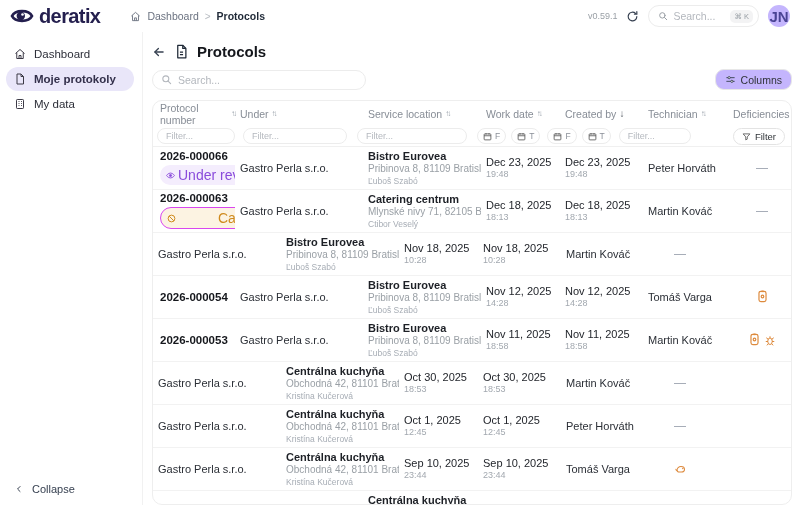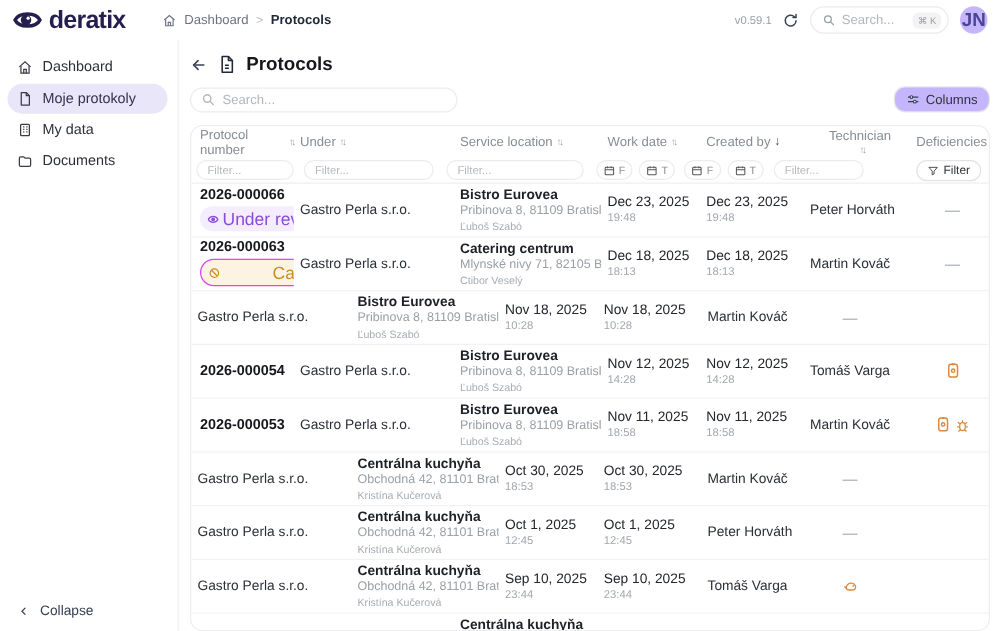--- a/index.html
+++ b/index.html
@@ -18,21 +18,21 @@
     height:22px; padding:0 5px 0 9px; color:#9aa0a6; }
   .gsearch input { border:none; outline:none; width:52px; font-size:10.5px; font-family:inherit; background:transparent; }
   .gsearch input::placeholder { color:#b3b7bd; }
   .kbd { background:#f3f3f4; border-radius:5px; font-size:7.5px; color:#9aa0a6; padding:2px 4px; white-space:nowrap; }
   .avatar { width:22px; height:22px; border-radius:50%; background:#c4b5fd; color:#4a4494;
     font-size:15px; font-weight:700; display:flex; align-items:center; justify-content:center; cursor:pointer; }
   .shell { display:flex; height:473px; }
   .sidebar { width:145px; border-right:1px solid #f1f1f1; display:flex; flex-direction:column; padding:10px 8px 10px 6px; }
   .sb-item { display:flex; align-items:center; gap:8px; height:24px; padding:0 8px; border-radius:14px;
     font-size:11.5px; color:#2d2f39; cursor:pointer; margin-bottom:1px; }
-  .sb-item.active { background:#e9e6f9; color:#33304b; font-weight:400; }
+  .sb-item.active { background:#e9e6f9; color:#33304b; font-weight:700; }
   .sb-ic { display:flex; align-items:center; color:#3c3a46; }
   .collapse { margin-top:auto; display:flex; align-items:center; gap:8px; font-size:11px; color:#374151;
     padding:0 8px; cursor:pointer; }
   .main { flex:1; padding:10px 8px 0 9px; display:flex; flex-direction:column; }
   .title-row { display:flex; align-items:center; gap:8px; height:20px; }
   .back-btn { background:none; border:none; cursor:pointer; display:flex; color:#374151; }
   .page-title { font-size:15px; font-weight:700; color:#15171c; }
   .toolbar { display:flex; align-items:center; margin-top:8px; height:20px; }
   .psearch { display:flex; align-items:center; gap:6px; border:1px solid #ececec; border-radius:11px;
     height:20px; padding:0 8px; width:214px; color:#b3b7bd; }
@@ -54,21 +54,21 @@
   .datepill { height:16px; border:1px solid #ececec; border-radius:9px; display:flex; align-items:center;
     gap:3px; padding:0 5px; background:#fff; cursor:pointer; color:#555; }
   .dp-lb { font-size:8.5px; color:#8a8f98; }
   .fbtn { height:17px; border:1px solid #e3e3e3; border-radius:9px; display:flex; align-items:center;
     gap:4px; padding:0 8px; background:#fff; font-size:9.5px; color:#2f3338; cursor:pointer; font-family:inherit; }
   .tr { display:flex; height:43px; border-bottom:1px solid #f2f2f2; cursor:pointer; }
   .tr.partial { height:15px; border-bottom:none; }
   .td { display:flex; flex-direction:column; justify-content:center; padding-left:5px; overflow:hidden; }
   .tr.partial .td { justify-content:flex-start; padding-top:3px; }
   .c0 { width:82px; padding-left:7px; } .c1 { width:128px; } .c2 { width:118px; }
-  .c3 { width:79px; } .c4 { width:83px; } .c5 { width:85px;flex-direction:column; } .c6 { width:63px; }
+  .c3 { width:79px; } .c4 { width:83px; } .c5 { width:85px; } .c6 { width:63px; }
   .c6 { flex-direction:row; align-items:center; gap:4px; }
   .pn { font-size:11.5px; font-weight:700; color:#15171c; white-space:nowrap; }
   .badgerow { display:flex; align-items:center; gap:4px; margin-top:3px; }
   .badge { display:inline-flex; align-items:center; gap:3px; border-radius:999px; font-size:14px;
     padding:2px 6px; white-space:nowrap; }
   .badge.review { background:#f4edfd; color:#8a4bdb; }
   .badge.canceled { background:#fcf3e2; color:#cf8a1d; border:1px solid #d946ef;gap:42px; }
   .client { font-size:11px; color:#2b2f36; white-space:nowrap; }
   .loc-name { font-size:11px; font-weight:700; color:#1d2026; white-space:nowrap; }
   .loc-addr { font-size:10px; color:#9aa0a6; margin-top:1px; white-space:nowrap; }
@@ -151,28 +151,20 @@
           <span>Moje protokoly</span>
         </div>
         <div class="sb-item">
           <span class="sb-ic">
             <svg width="12" height="12" viewBox="0 0 24 24" fill="none" stroke="currentColor" stroke-width="2">
               <rect x="5" y="3" width="14" height="18" rx="1.5"></rect>
               <path d="M9 7h2M14 7h2M9 11h2M14 11h2M9 15h2M14 15h2" stroke-width="1.7"></path>
             </svg>
           </span>
           <span>My data</span>
-        </div>
-        <div class="sb-item">
-          <span class="sb-ic">
-            <svg width="12" height="12" viewBox="0 0 24 24" fill="none" stroke="currentColor" stroke-width="2" stroke-linejoin="round">
-              <path d="M3 7a2 2 0 0 1 2-2h5l2 2h7a2 2 0 0 1 2 2v9a2 2 0 0 1-2 2H5a2 2 0 0 1-2-2V7z"></path>
-            </svg>
-          </span>
-          <span>Documents</span>
         </div>
       </div>
     <div class="collapse">
       <span style="display:flex">
         <svg width="10" height="10" viewBox="0 0 24 24" fill="none" stroke="#374151" stroke-width="2.4" stroke-linecap="round">
             <path d="M14.5 6L8.5 12l6 6"></path>
           </svg>
       </span>
       <span>Collapse</span>
     </div>

